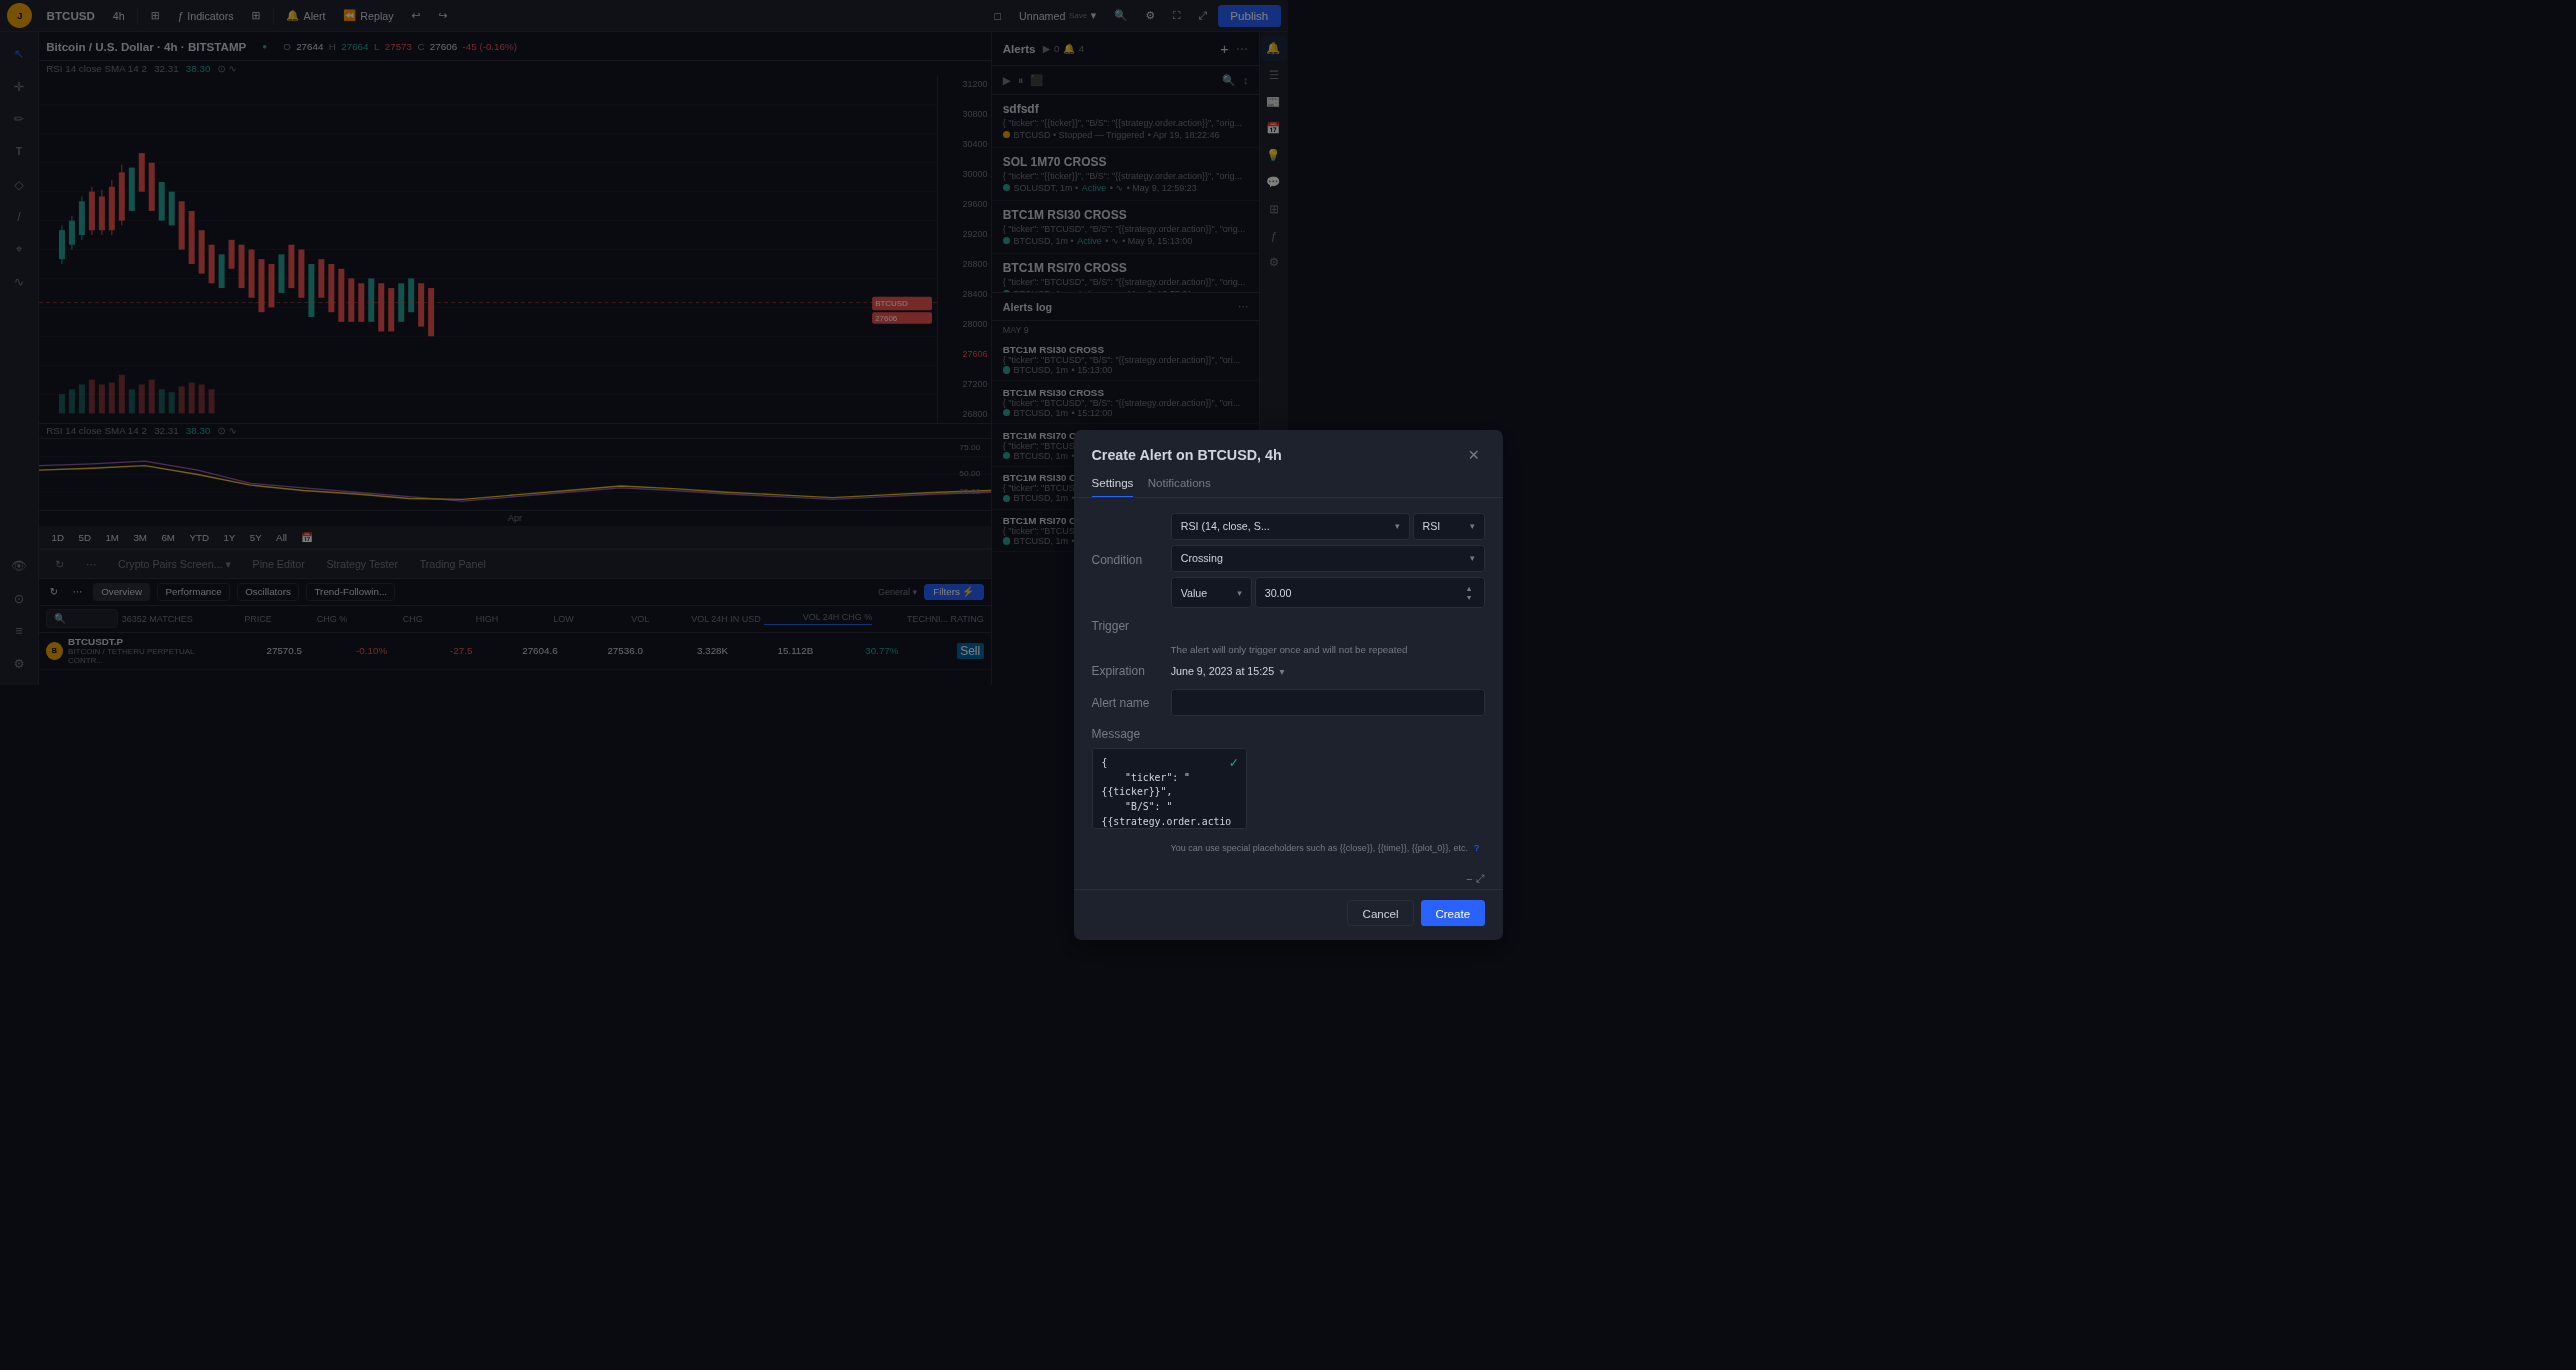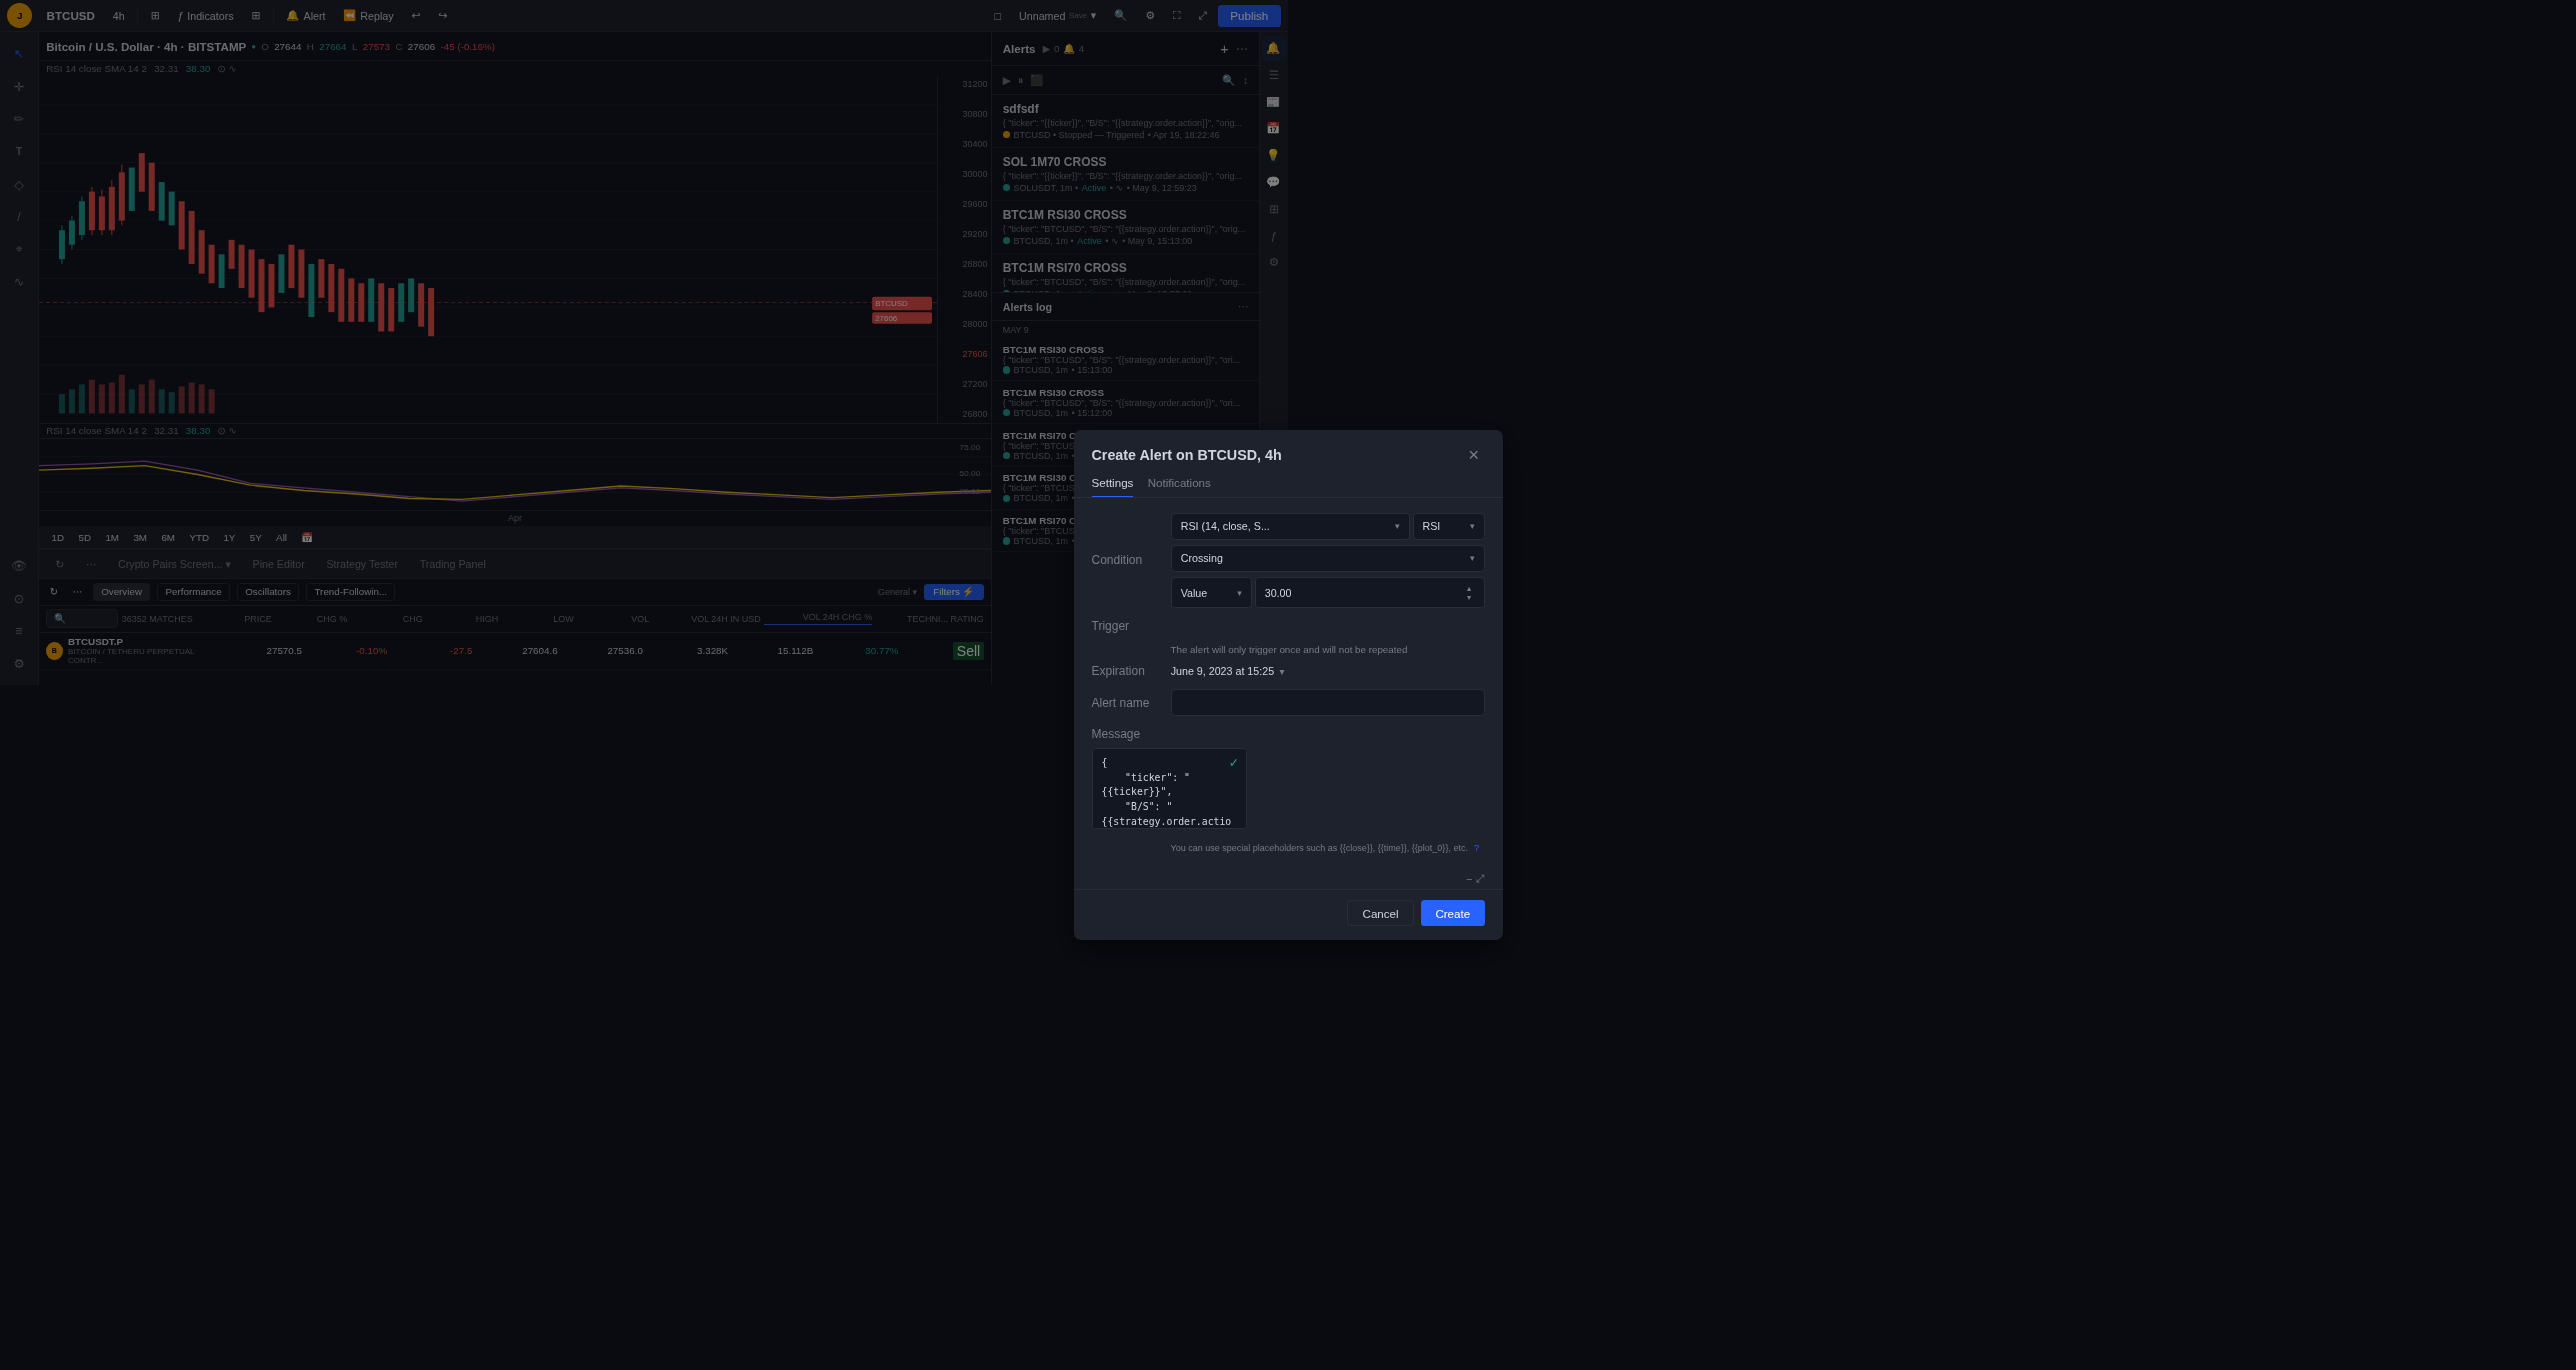--- a/index.html
+++ b/index.html
@@ -95,21 +95,21 @@
       display: flex;
       flex-direction: column;
       overflow: hidden;
     }
     .chart-header {
       display: flex;
       align-items: center;
       padding: 3.6px 7.2px;
       background: #131722;
       border-bottom: 0.9px solid #2a2e39;
-      gap: 5px;
+      gap: 16px;
       height: 29px;
     }
     .symbol-name { font-size: 11.6px; font-weight: 600; color: #d1d4dc; }
     .price-green { color: #26a69a; }
     .price-red { color: #ef5350; }
     .ohlc-info { display: flex; gap: 5.4px; font-size: 9.8px; }
 
     
     .price-axis {
       position: absolute;
@@ -569,21 +569,21 @@
       border-radius: 3.6px;
       color: #d1d4dc;
       font-size: 9.8px;
       padding: 2.7px 7.2px;
       outline: none;
       width: 72px;
     }
     .ticker-info { display: flex; flex-direction: column; }
     .ticker-symbol { font-size: 9.8px; font-weight: 600; color: #d1d4dc; }
     .ticker-desc { font-size: 8px; color: #787b86; }
-    .sell-badge { background: #14532d; color: #fff; font-size: 14px; padding: 0.9px 3.6px; border-radius: 1.8px; }
+    .sell-badge { background: #0369a1; color: #fff; font-size: 12px; padding: 0.9px 3.6px; border-radius: 1.8px; }
   </style>
 </head>
 <body>
 
 <div class="top-toolbar">
   <div class="toolbar-logo">J</div>
 
   <div class="toolbar-btn" style="font-weight:600; color:#d1d4dc; font-size:11.6px;">
     <span>BTCUSD</span>
   </div>

